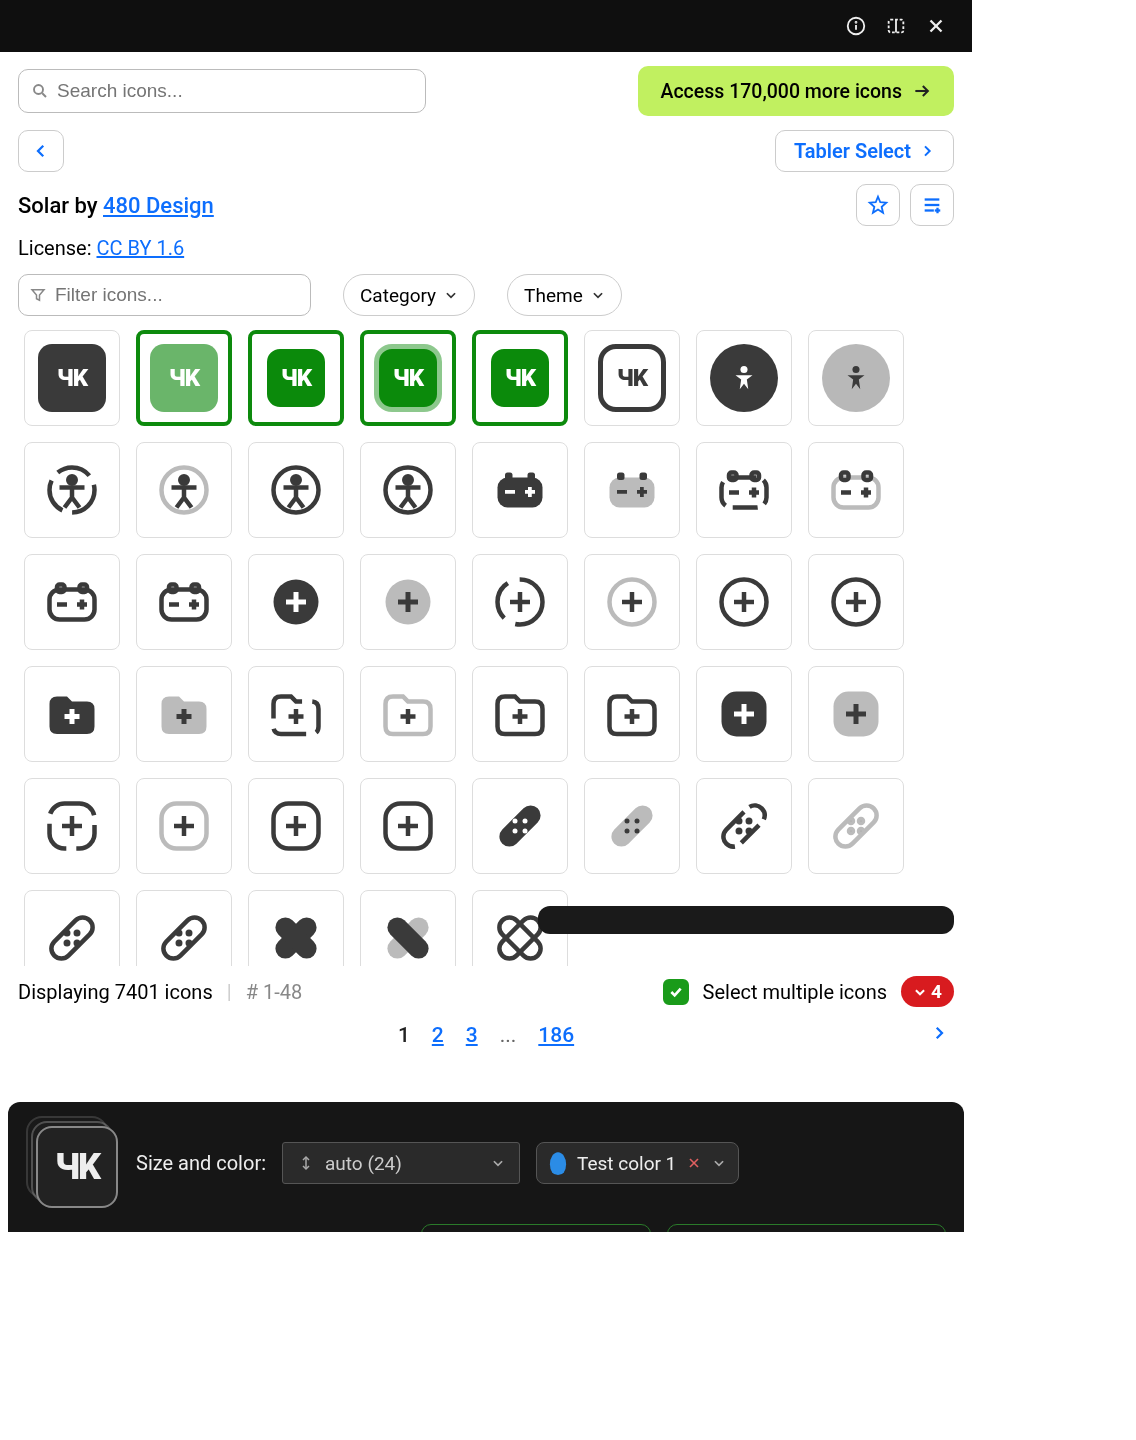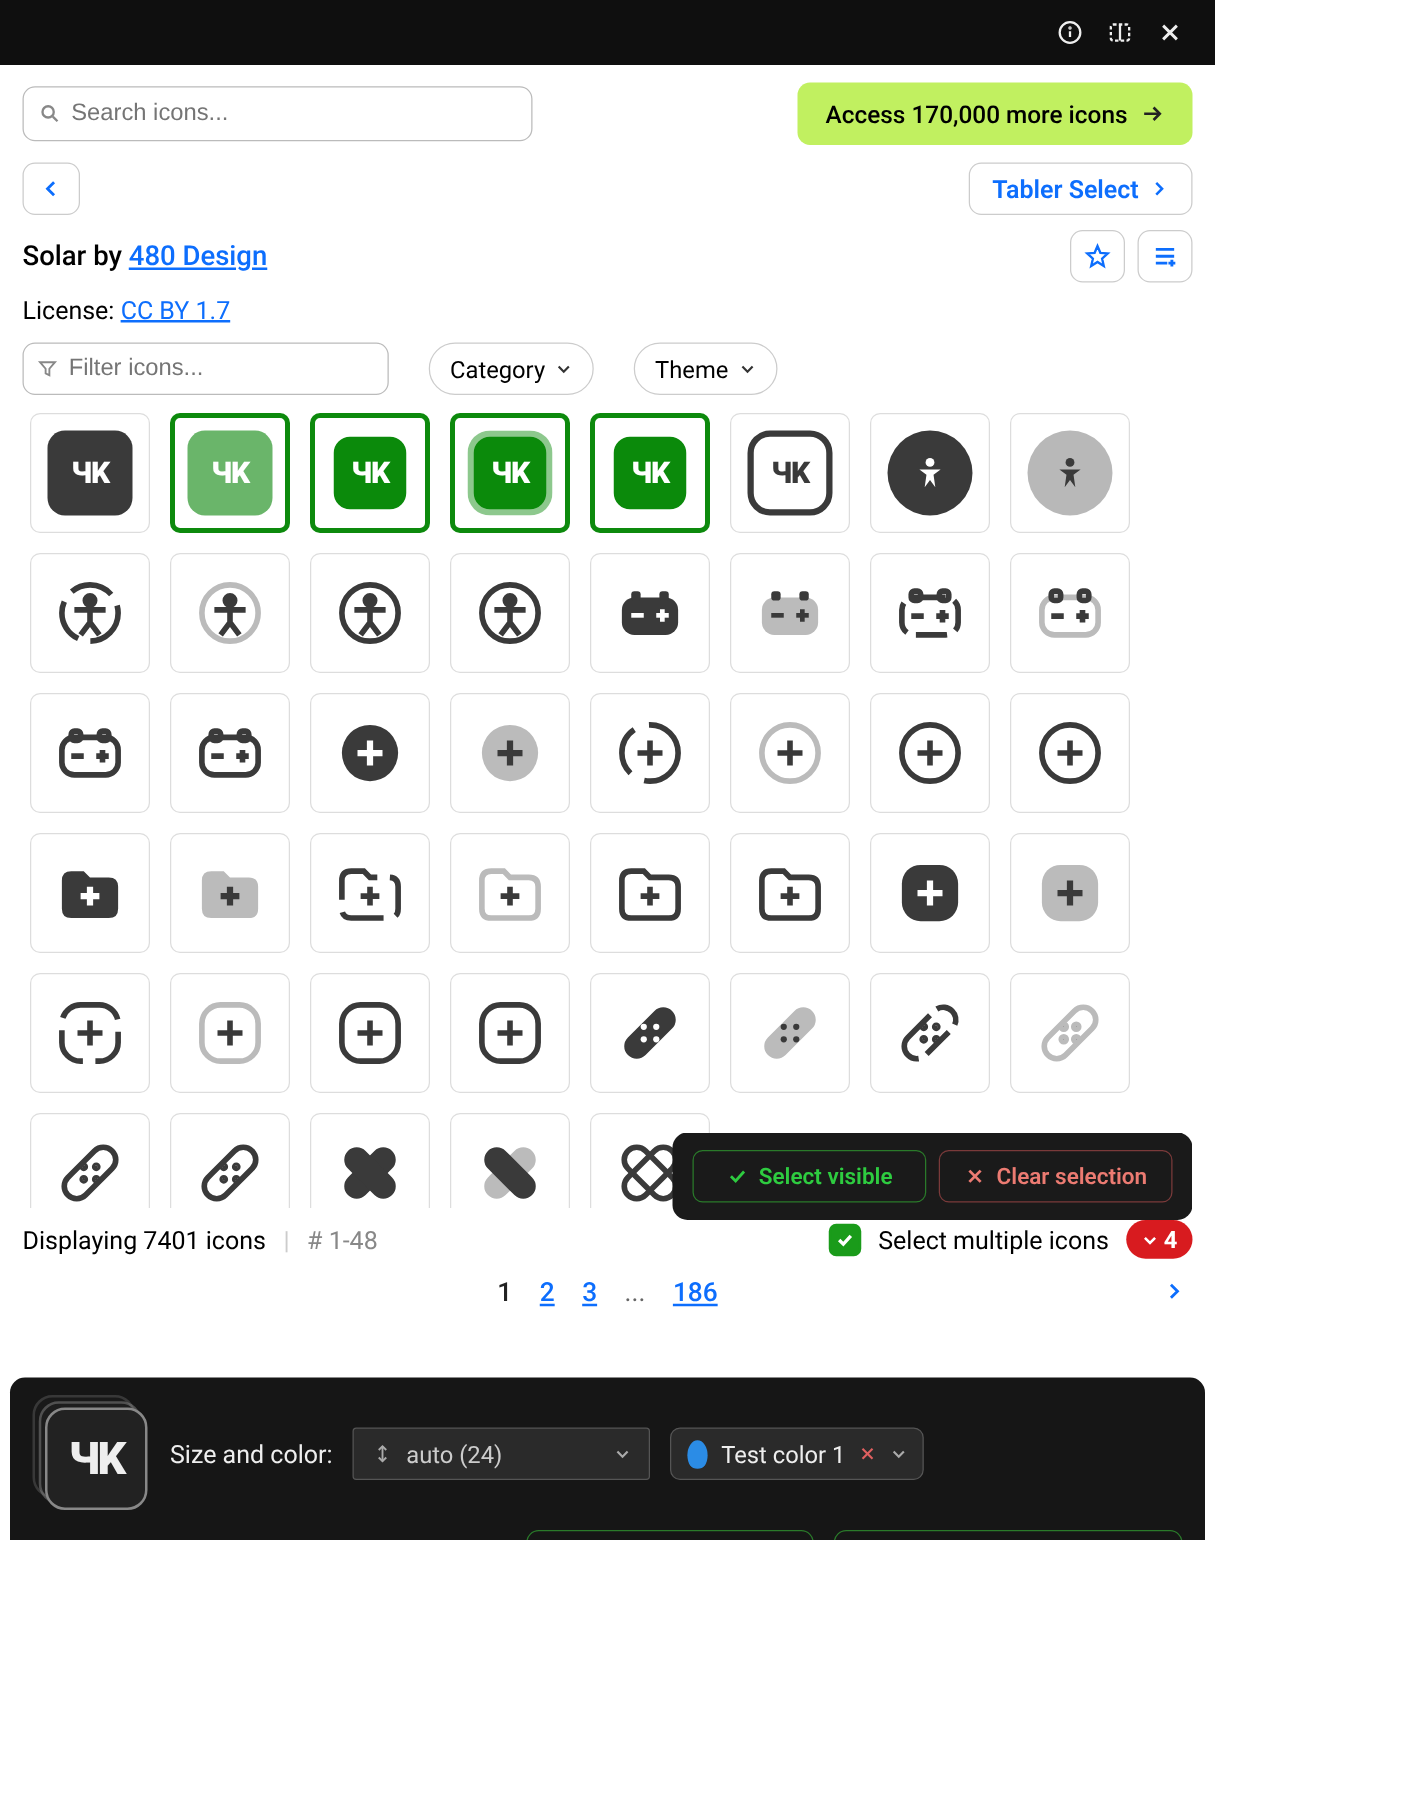--- a/index.html
+++ b/index.html
@@ -169,21 +169,21 @@
         <line x1="4" y1="6" x2="20" y2="6"></line>
         <line x1="4" y1="12" x2="20" y2="12"></line>
         <line x1="4" y1="18" x2="14" y2="18"></line>
         <line x1="18" y1="15" x2="18" y2="21"></line>
         <line x1="15" y1="18" x2="21" y2="18"></line>
       </svg>
   </div>
 </div>
 
 <div class="license-row">
-  <span>License: </span><a href="#">CC BY 1.7</a>
+  <span>License: </span><a href="#">CC BY 1.6</a>
 </div>
 
 <div class="filter-row">
   <div class="filter-box">
     <svg width="18" height="18" viewBox="0 0 24 24" fill="none" stroke="#888" stroke-width="2">
         <polygon points="4 5 20 5 14 12 14 19 10 17 10 12"></polygon>
       </svg>
     <input placeholder="Filter icons..." style="">
   </div>
   <div class="dropdown-btn">
@@ -549,35 +549,20 @@
     <div class="icon-cell">
         <svg width="60" height="60" viewBox="0 0 24 24" fill="none" stroke="#3a3a3a" stroke-width="1.8">
           <rect x="2" y="8" width="20" height="8" rx="4" transform="rotate(-45 12 12)"></rect>
           <rect x="2" y="8" width="20" height="8" rx="4" transform="rotate(45 12 12)"></rect>
         </svg>
       </div>
   </div>
 </div>
 
 <div class="sel-popup">
-  <div class="sel-popup-btns">
-    <div class="sel-btn green">
-      <svg width="18" height="18" viewBox="0 0 24 24" fill="none" stroke="currentColor" stroke-width="3">
-          <polyline points="5 12 10 17 19 7"></polyline>
-        </svg>
-      <span>Select visible</span>
-    </div>
-    <div class="sel-btn red">
-      <svg width="18" height="18" viewBox="0 0 24 24" fill="none" stroke="currentColor" stroke-width="3">
-          <line x1="6" y1="6" x2="18" y2="18"></line>
-          <line x1="6" y1="18" x2="18" y2="6"></line>
-        </svg>
-      <span>Clear selection</span>
-    </div>
-  </div>
 </div>
 
 <div class="display-row">
   <span>Displaying 7401 icons</span>
   <span class="display-divider">|</span>
   <span class="display-hash"># 1-48</span>
   <div class="display-spacer"></div>
   <div class="checkbox">
     <svg width="16" height="16" viewBox="0 0 24 24" fill="none" stroke="currentColor" stroke-width="4">
         <polyline points="5 12 10 17 19 7"></polyline>

